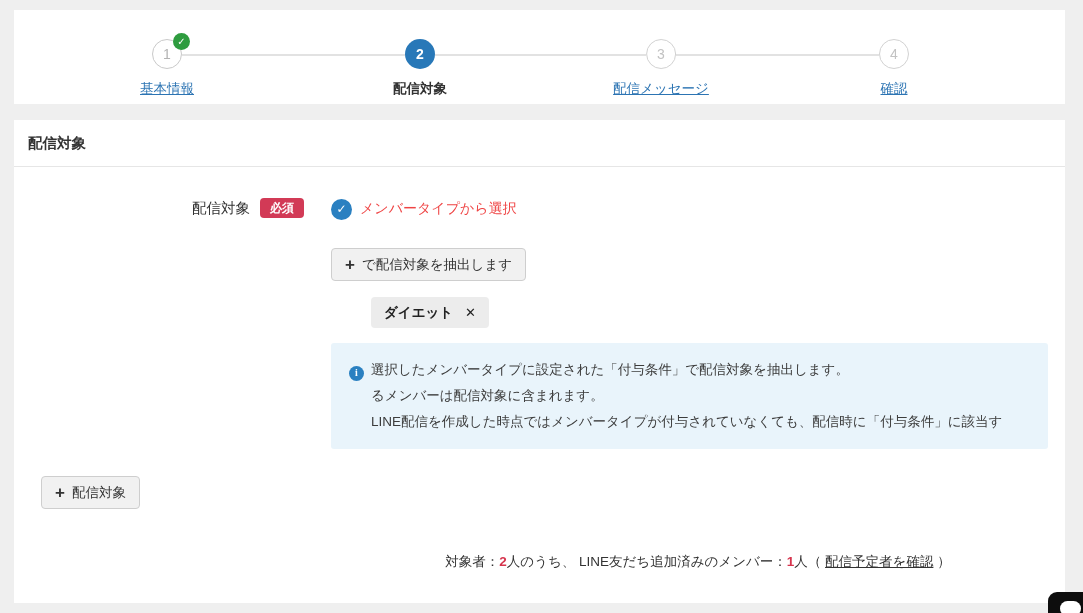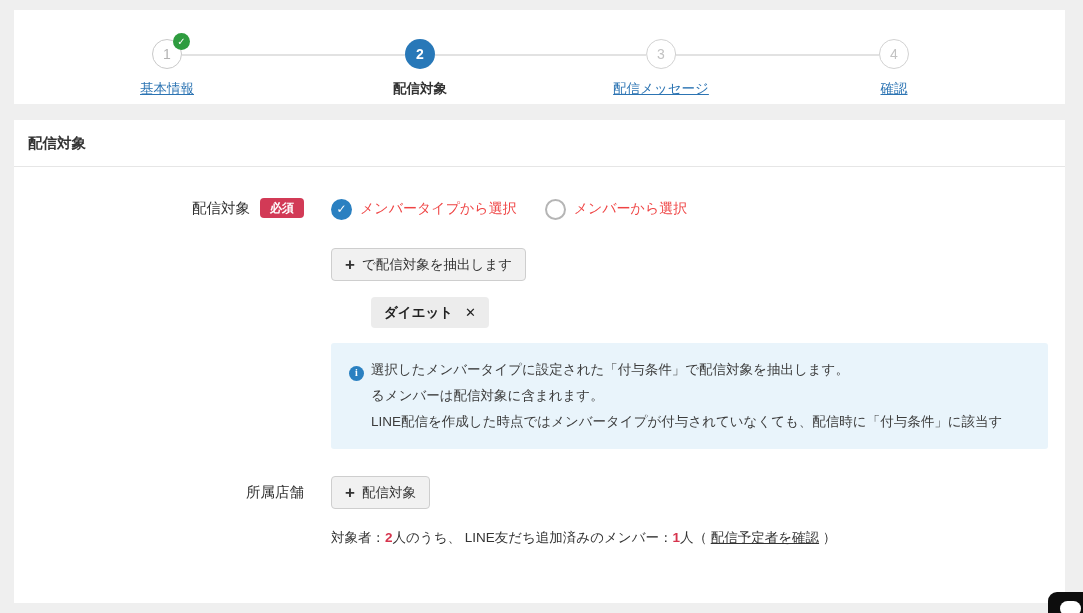--- a/index.html
+++ b/index.html
@@ -65,21 +65,21 @@
   .info-line.first { display: flex; align-items: baseline; }
   .info-icon { flex: 0 0 15px; width: 15px; height: 15px; border-radius: 50%; background: #2a80c1;
                color: #fff; font-size: 10px; font-weight: bold; font-family: "Liberation Serif", serif;
                display: inline-flex; align-items: center; justify-content: center;
                margin-right: 7px; position: relative; top: 2px; }
   .info-line.indent { padding-left: 22px; }
 
   .row-store { margin-top: 27px; }
   .row-store .label-col { height: 33px; }
 
-  .row-summary { margin-top: 20px; }
+  .row-summary { margin-top: 44px; text-align: center; }
   .summary { font-size: 13.5px; color: #333; }
   .summary .num { color: #d6344d; font-weight: bold; }
   .summary-link { color: #333; text-decoration: underline; cursor: pointer; }
 
   
   .chat-widget { position: absolute; left: 1048px; top: 592px; width: 46px; height: 46px;
                  background: #0d0d0d; border-radius: 9px; cursor: pointer; }
   .chat-bubble { position: absolute; left: 12px; top: 9px; width: 21px; height: 15px;
                  background: #fff; border-radius: 8px; }
 </style>
@@ -143,24 +143,20 @@
           <span class="form-label">配信対象</span>
           <span class="required-badge">必須</span>
         </div>
         <div class="control-col">
           <div class="radio-row">
             <label class="option">
               <span class="check-circle">
                 <span>✓</span>
               </span>
               <span class="option-label">メンバータイプから選択</span>
-            </label>
-            <label class="option">
-              <span class="radio-circle"></span>
-              <span class="option-label">メンバーから選択</span>
             </label>
           </div>
 
           <button class="btn btn-member-type">
             <span class="plus">+</span>
             <span>で配信対象を抽出します</span>
           </button>
 
           <div>
             <span class="tag">
@@ -176,23 +172,20 @@
               </span>
               <span>選択したメンバータイプに設定された「付与条件」で配信対象を抽出します。</span>
             </div>
             <div class="info-line indent">るメンバーは配信対象に含まれます。</div>
             <div class="info-line indent">LINE配信を作成した時点ではメンバータイプが付与されていなくても、配信時に「付与条件」に該当す</div>
           </div>
         </div>
       </div>
 
       <div class="form-row row-store">
-        <div class="label-col">
-          <span class="form-label">所属店舗</span>
-        </div>
         <div class="control-col">
           <button class="btn">
             <span class="plus">+</span>
             <span>配信対象</span>
           </button>
         </div>
       </div>
 
       <div class="form-row row-summary">
         <div class="label-col"></div>

